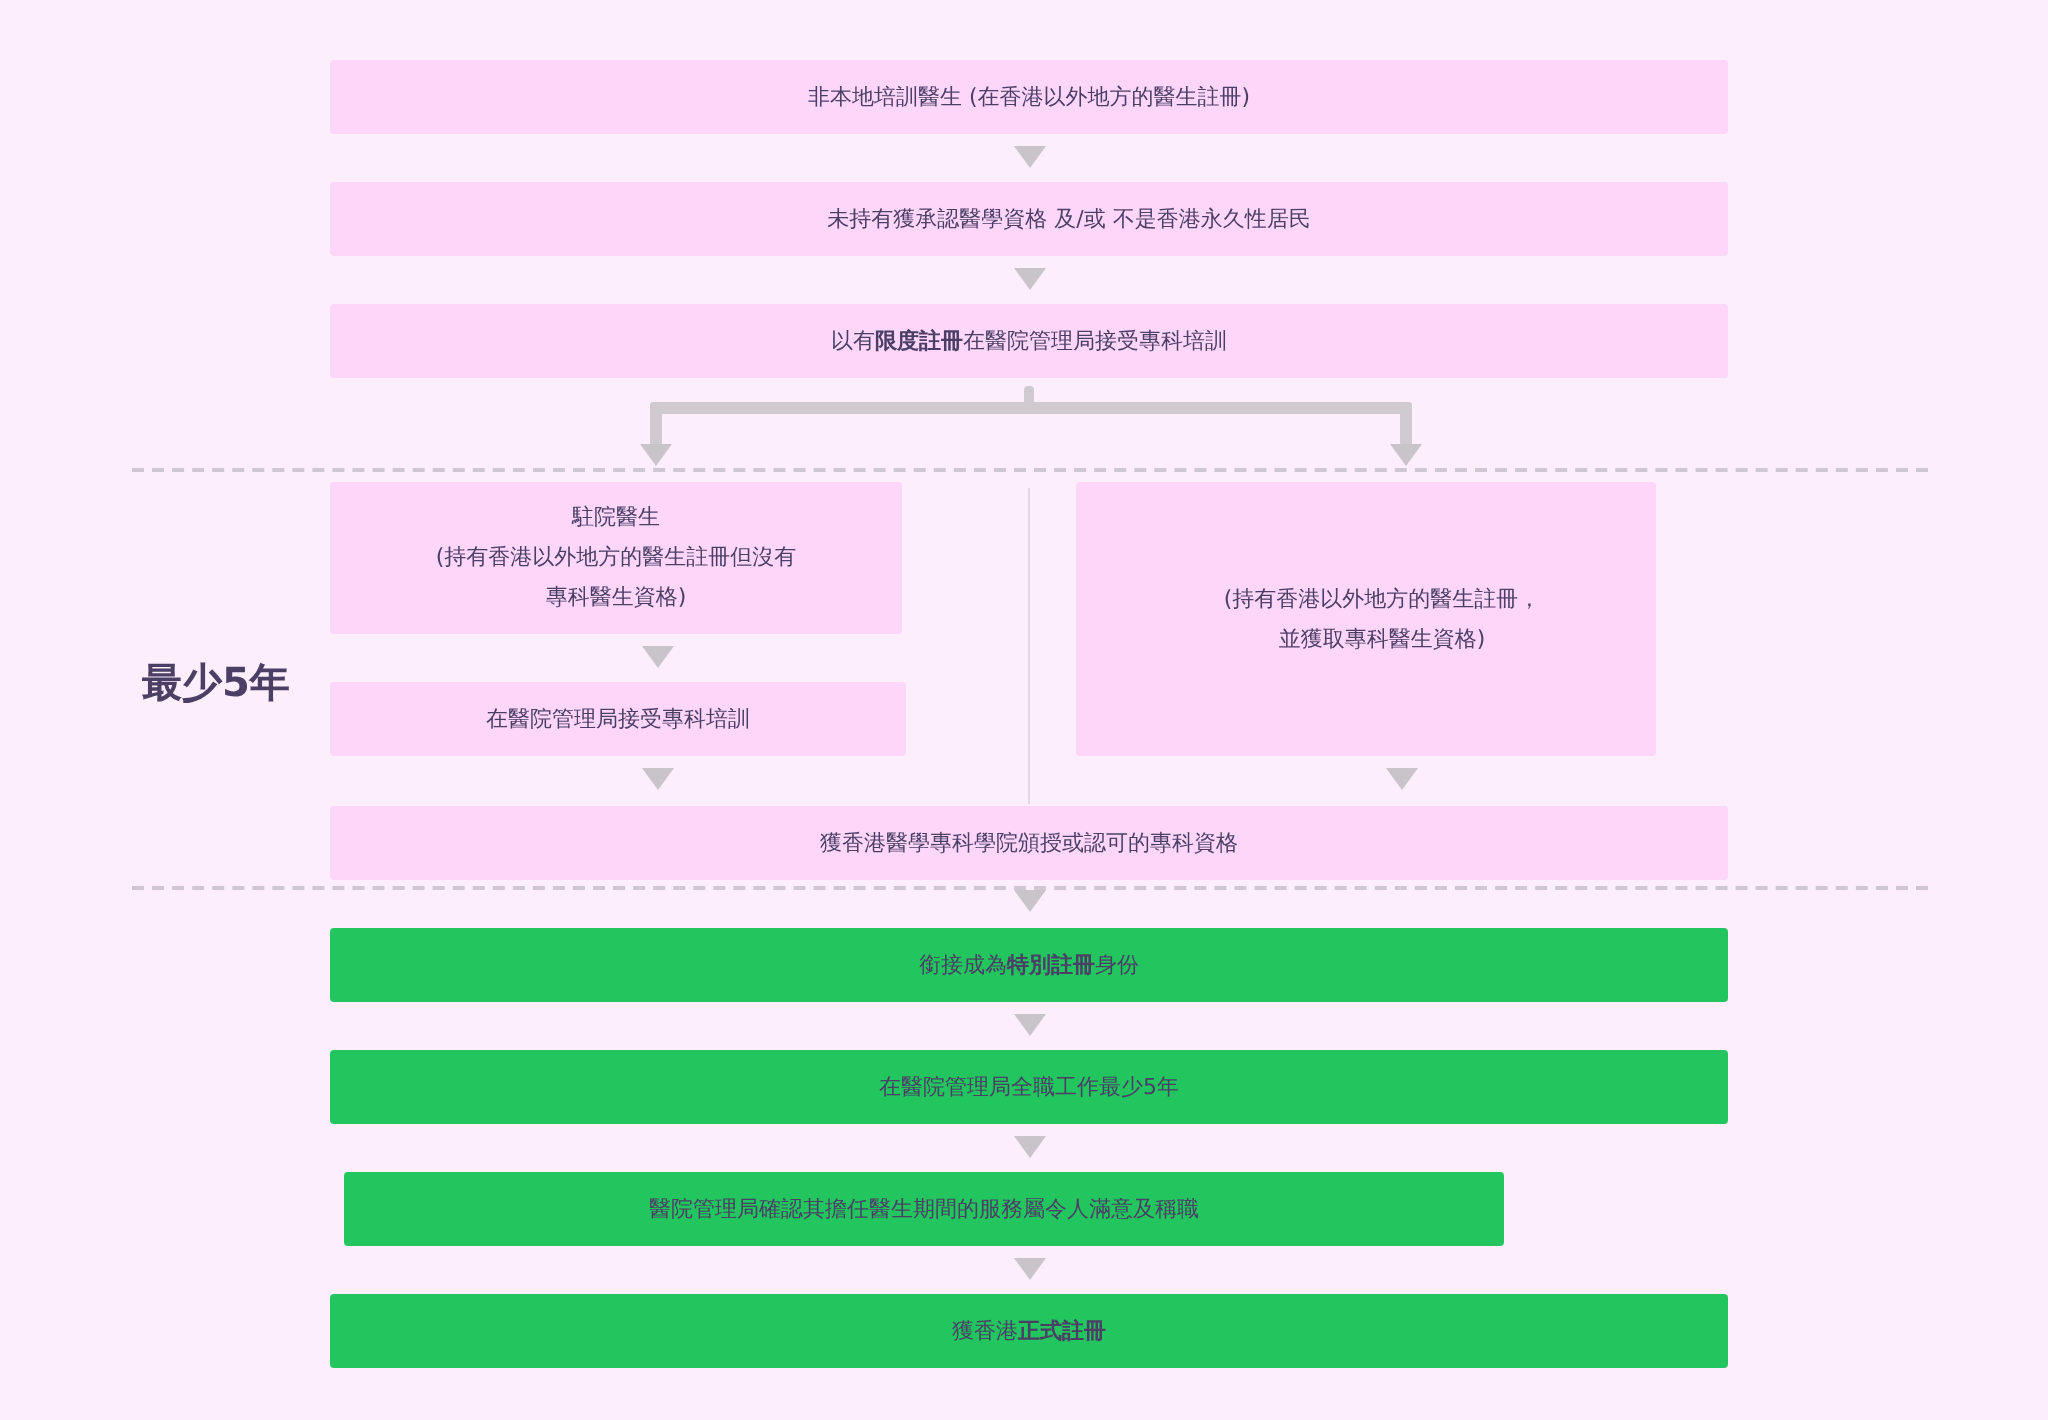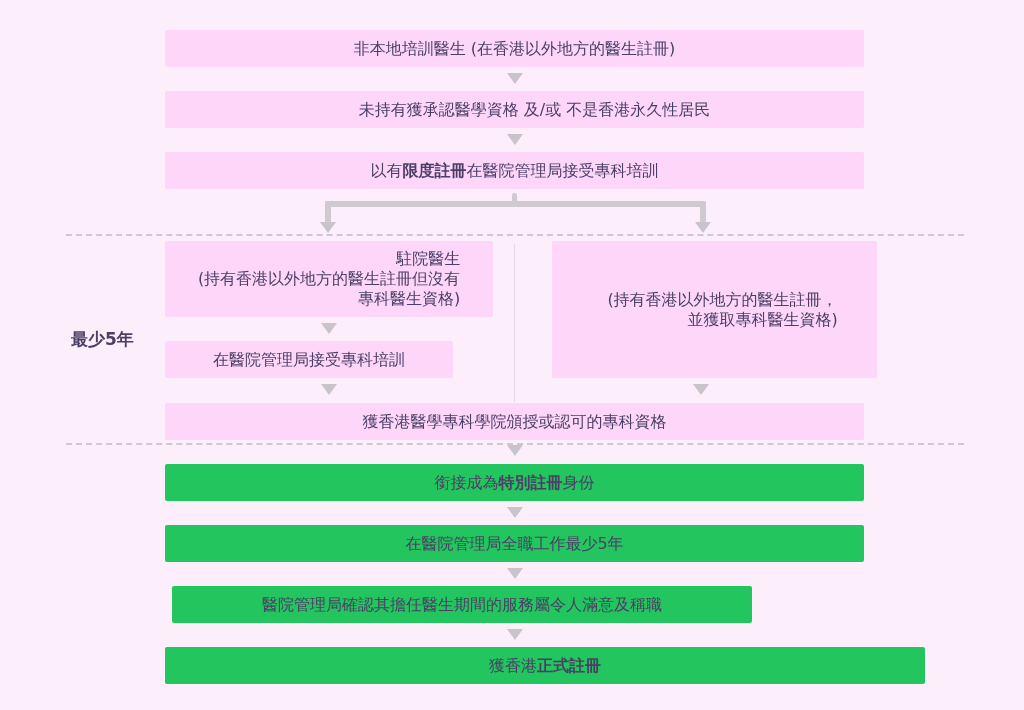--- a/index.html
+++ b/index.html
@@ -6,21 +6,21 @@
   body {
     width:1024px; height:710px; position:relative; overflow:hidden;
     background:#fdeefc;
     font-family:"DejaVu Sans","Liberation Sans",sans-serif;
     color:#4b3f66;
   }
   .box {
     position:absolute; box-sizing:border-box;
     border-radius:2px;
     display:flex; align-items:center; justify-content:center;
-    text-align:right; font-size:16px; line-height:20px;
+    text-align:center; font-size:11px; line-height:20px;
     color:#4b3f66;
   }
   .light { background:#fdd6fa; }
   .dark { background:#22c55e; }
   .b { font-weight:bold; }
   .arrow {
     position:absolute; width:0; height:0;
     border-left:8px solid transparent;
     border-right:8px solid transparent;
     border-top:11px solid #c9c4ca;
@@ -31,21 +31,21 @@
   }
   .vline {
     position:absolute; left:514px; top:244px; width:1px; height:158px;
     background:#e6d7e6;
   }
   .bar {
     position:absolute; background:#cfcacf; border-radius:2px;
   }
   .side-label {
     position:absolute; left:71px; top:328px;
-    font-size:17px; font-weight:bold; color:#4b3f66;
+    font-size:20px; font-weight:bold; color:#4b3f66;
   }
   .col { display:flex; flex-direction:column; }
 </style>
 </head>
 <body>
 
 <div class="box light" style="left:165px;top:30px;width:699px;height:37px;">
   <span>非本地培訓醫生 (在香港以外地方的醫生註冊)</span>
 </div>
 <div class="arrow" style="left:507px;top:73px;"></div>
@@ -65,37 +65,37 @@
 <div class="bar" style="left:325px;top:201px;width:381px;height:6px;"></div>
 <div class="bar" style="left:325px;top:201px;width:6px;height:22px;"></div>
 <div class="bar" style="left:700px;top:201px;width:6px;height:22px;"></div>
 <div class="arrow" style="left:320px;top:222px;"></div>
 <div class="arrow" style="left:695px;top:222px;"></div>
 
 <div class="dash" style="top:234px;"></div>
 
 <div class="side-label">最少5年</div>
 
-<div class="box light" style="left:165px;top:241px;width:328px;height:76px;">
+<div class="box light" style="left:165px;top:241px;width:286px;height:76px;">
   <div class="col">
     <span>駐院醫生</span>
     <span>(持有香港以外地方的醫生註冊但沒有</span>
     <span>專科醫生資格)</span>
   </div>
 </div>
 <div class="arrow" style="left:321px;top:323px;"></div>
 
 <div class="box light" style="left:165px;top:341px;width:288px;height:37px;">
   <span>在醫院管理局接受專科培訓</span>
 </div>
 <div class="arrow" style="left:321px;top:384px;"></div>
 
 <div class="vline"></div>
 
-<div class="box light" style="left:552px;top:241px;width:325px;height:137px;padding-left:16px;">
+<div class="box light" style="left:538px;top:241px;width:290px;height:137px;padding-left:16px;">
   <div class="col">
     <span>(持有香港以外地方的醫生註冊，</span>
     <span>並獲取專科醫生資格)</span>
   </div>
 </div>
 <div class="arrow" style="left:693px;top:384px;"></div>
 
 <div class="box light" style="left:165px;top:403px;width:699px;height:37px;">
   <span>獲香港醫學專科學院頒授或認可的專科資格</span>
 </div>
@@ -113,17 +113,17 @@
 <div class="box dark" style="left:165px;top:525px;width:699px;height:37px;">
   <span>在醫院管理局全職工作最少5年</span>
 </div>
 <div class="arrow" style="left:507px;top:568px;"></div>
 
 <div class="box dark" style="left:172px;top:586px;width:580px;height:37px;">
   <span>醫院管理局確認其擔任醫生期間的服務屬令人滿意及稱職</span>
 </div>
 <div class="arrow" style="left:507px;top:629px;"></div>
 
-<div class="box dark" style="left:165px;top:647px;width:760px;height:37px;">
+<div class="box dark" style="left:165px;top:647px;width:699px;height:37px;">
   <span>
     <span>獲香港</span><span class="b">正式註冊</span>
   </span>
 </div>
 
 </body></html>

